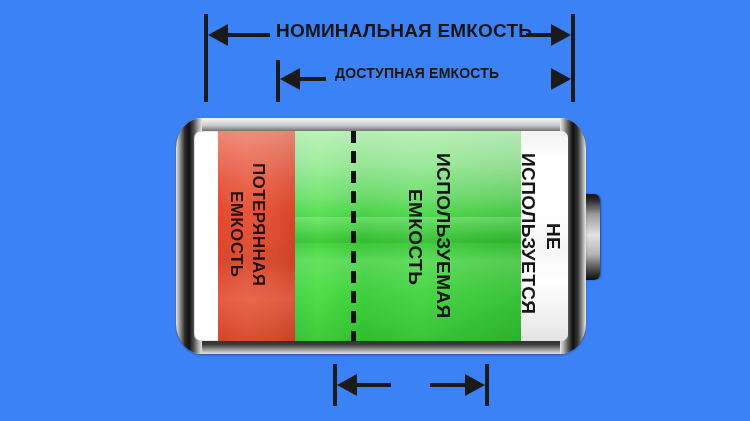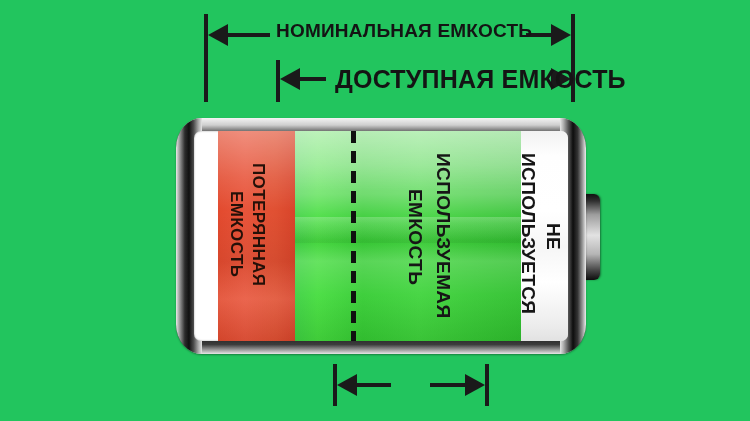--- a/index.html
+++ b/index.html
@@ -7,21 +7,21 @@
     padding: 0;
     background: #ffffff;
   }
   body {
     font-family: "Liberation Sans", sans-serif;
   }
   #stage {
     position: relative;
     width: 750px;
     height: 421px;
-    background: #22c55e;
+    background: #3b82f6;
     overflow: hidden;
   }
 
   
   .tick {
     position: absolute;
     background: #1a1a1a;
     width: 4px;
   }
   .arrow-line {
@@ -232,21 +232,21 @@
   </div>
 
   <div>
     <div class="tick" style="left:276px; top:60px; height:42px;"></div>
 
     <div class="arrow-head left" style="left:280px; top:68px;"></div>
     <div class="arrow-line" style="left:300px; top:77px; width:26px;"></div>
 
     <div class="arrow-head right" style="left:551px; top:68px;"></div>
 
-    <div class="dim-label" style="left:335px; top:65px; font-size:25px;">ДОСТУПНАЯ ЕМКОСТЬ</div>
+    <div class="dim-label" style="left:335px; top:65px; font-size:14px;">ДОСТУПНАЯ ЕМКОСТЬ</div>
   </div>
 
   <div id="battery">
     <div class="terminal"></div>
     <div class="shell-outer"></div>
     <div class="shell-side-l"></div>
     <div class="shell-side-r"></div>
 
     <div class="shell-inner">
 

